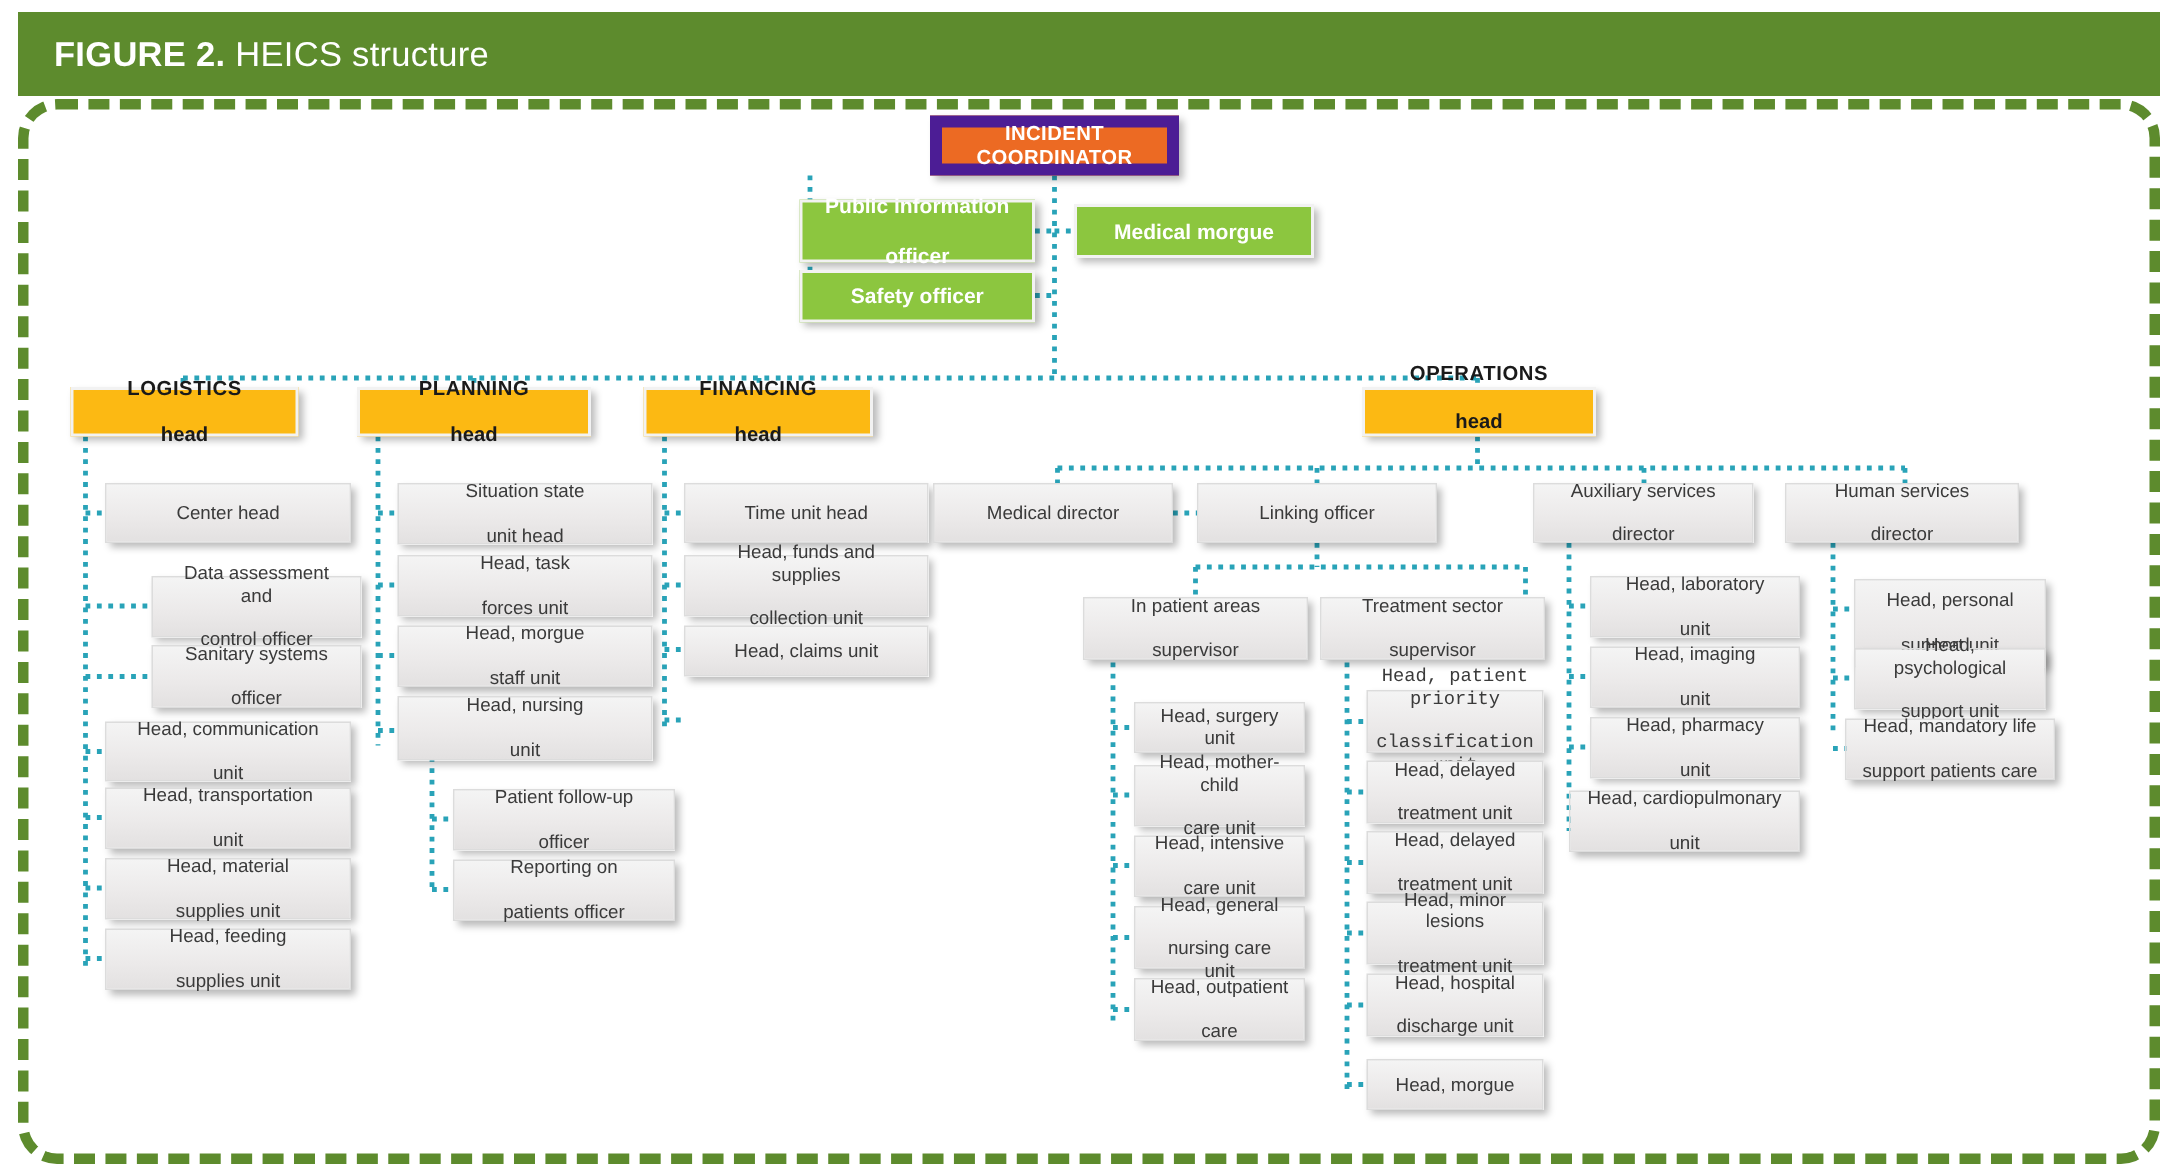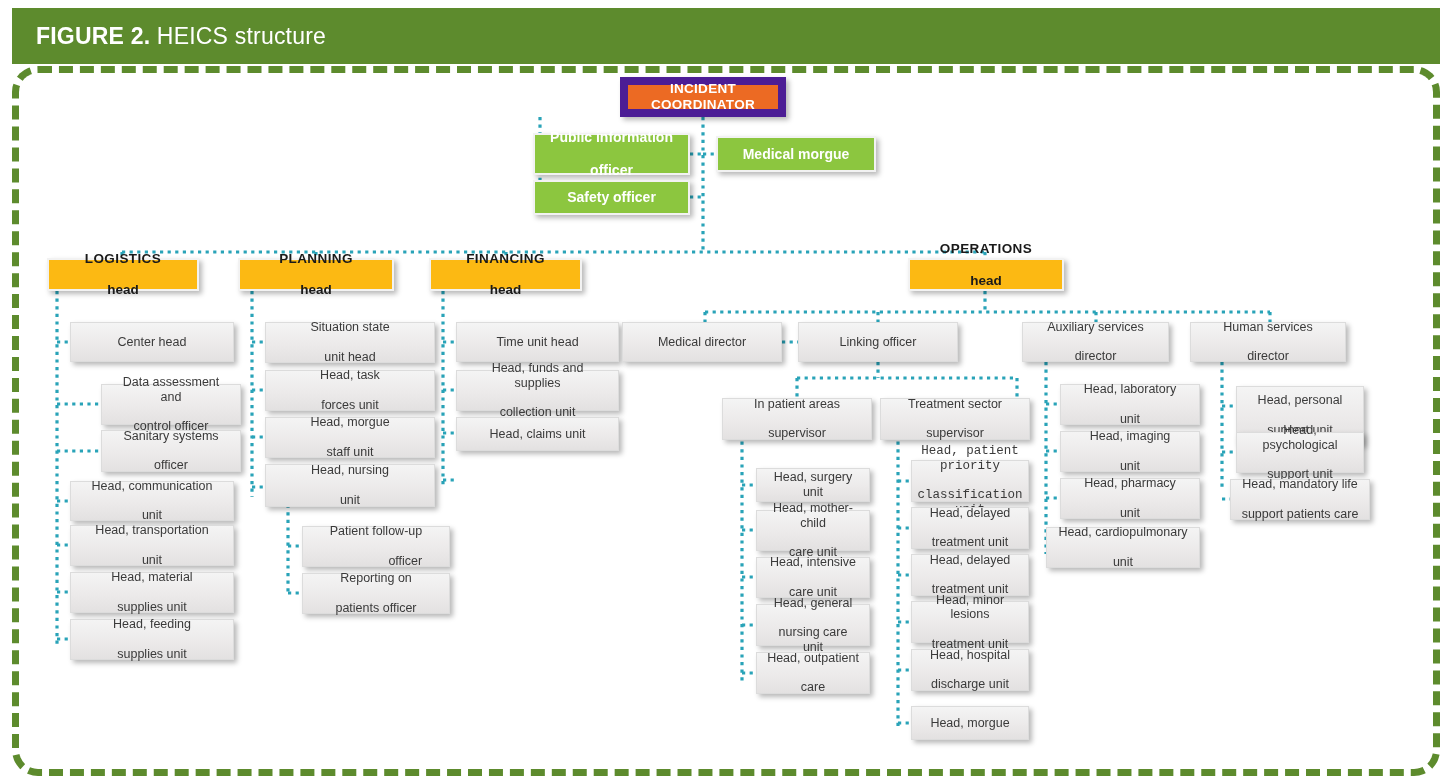--- a/index.html
+++ b/index.html
@@ -319,21 +319,21 @@
       </span>
     </div>
 
     <div class="node n-grey" style="left:265px; top:464px; width:170px; height:43px;">
       <span>
         <span>Head, nursing</span><br>
         <span>unit</span>
       </span>
     </div>
 
-    <div class="node n-grey" style="left:302px; top:526px; width:148px; height:41px;text-align:right;">
+    <div class="node n-grey" style="left:302px; top:526px; width:148px; height:41px;">
       <span>
         <span>Patient follow-up</span><br>
         <span>officer</span>
       </span>
     </div>
 
     <div class="node n-grey" style="left:302px; top:573px; width:148px; height:41px;">
       <span>
         <span>Reporting on</span><br>
         <span>patients officer</span>

